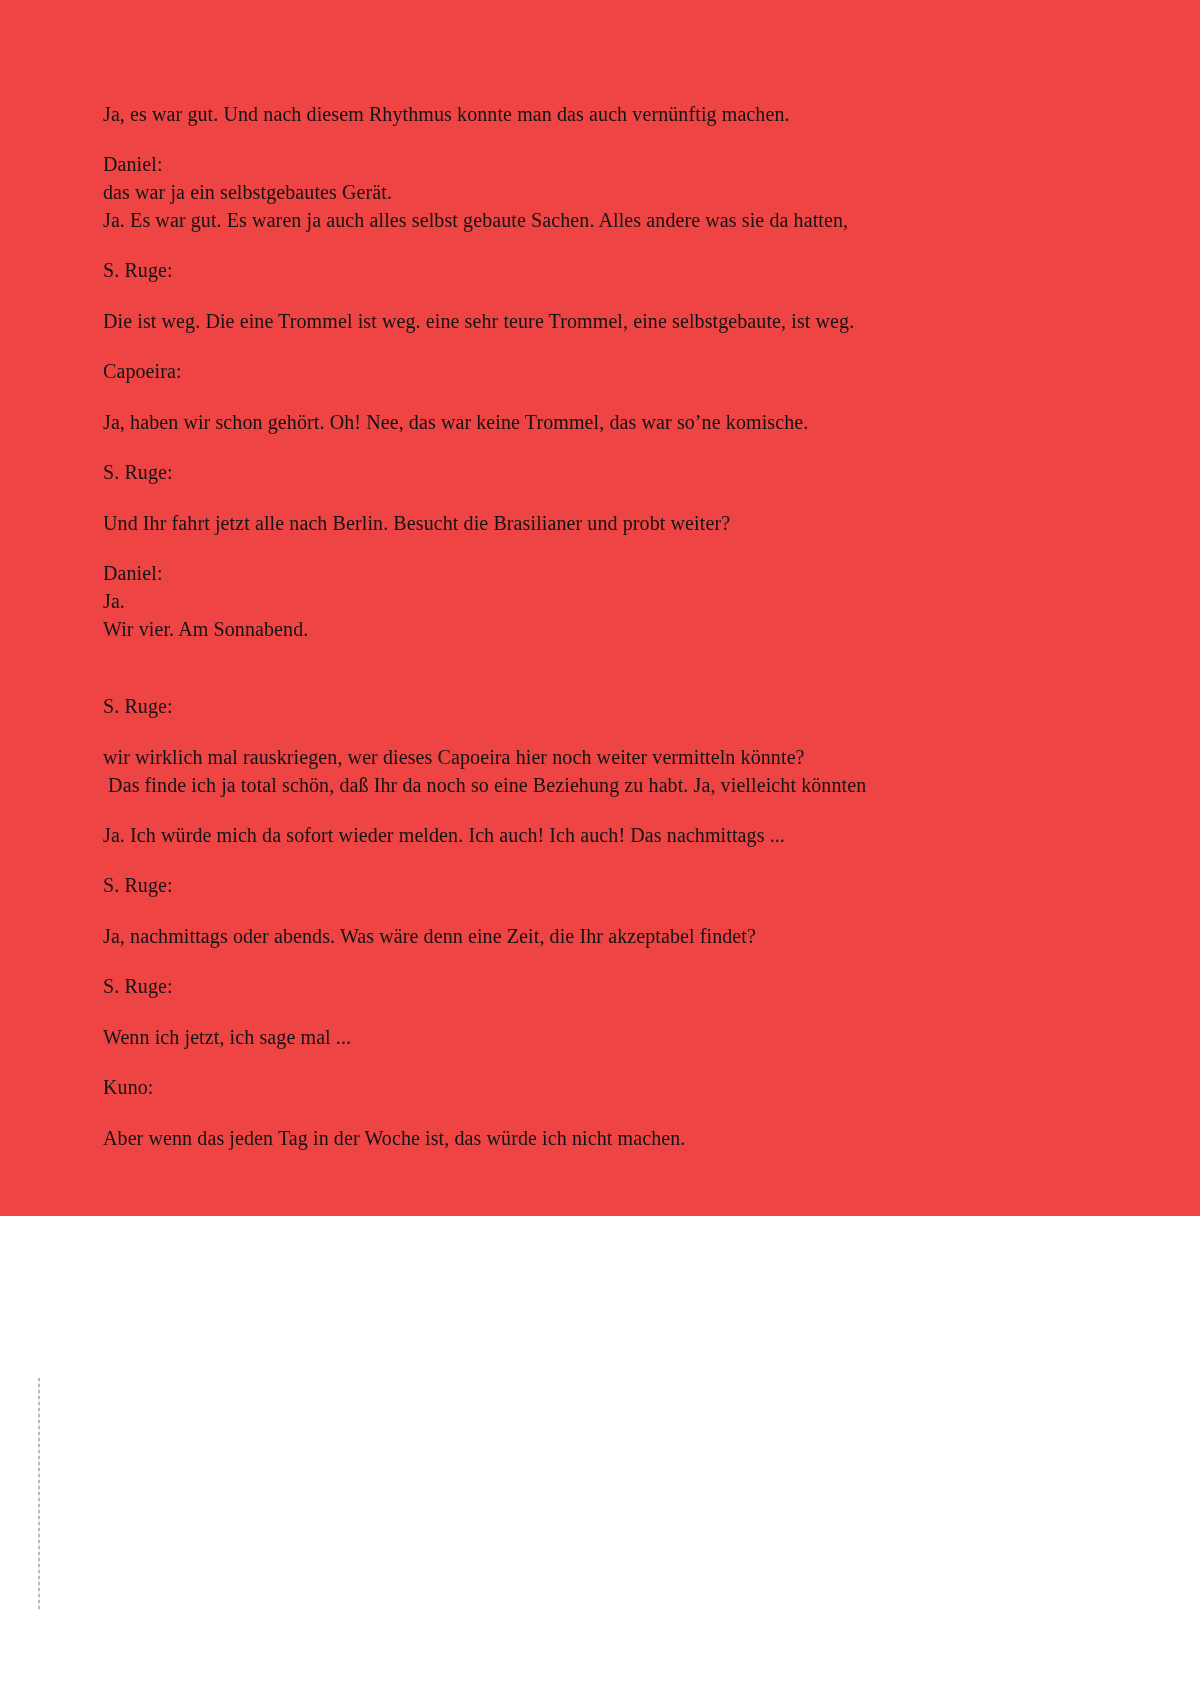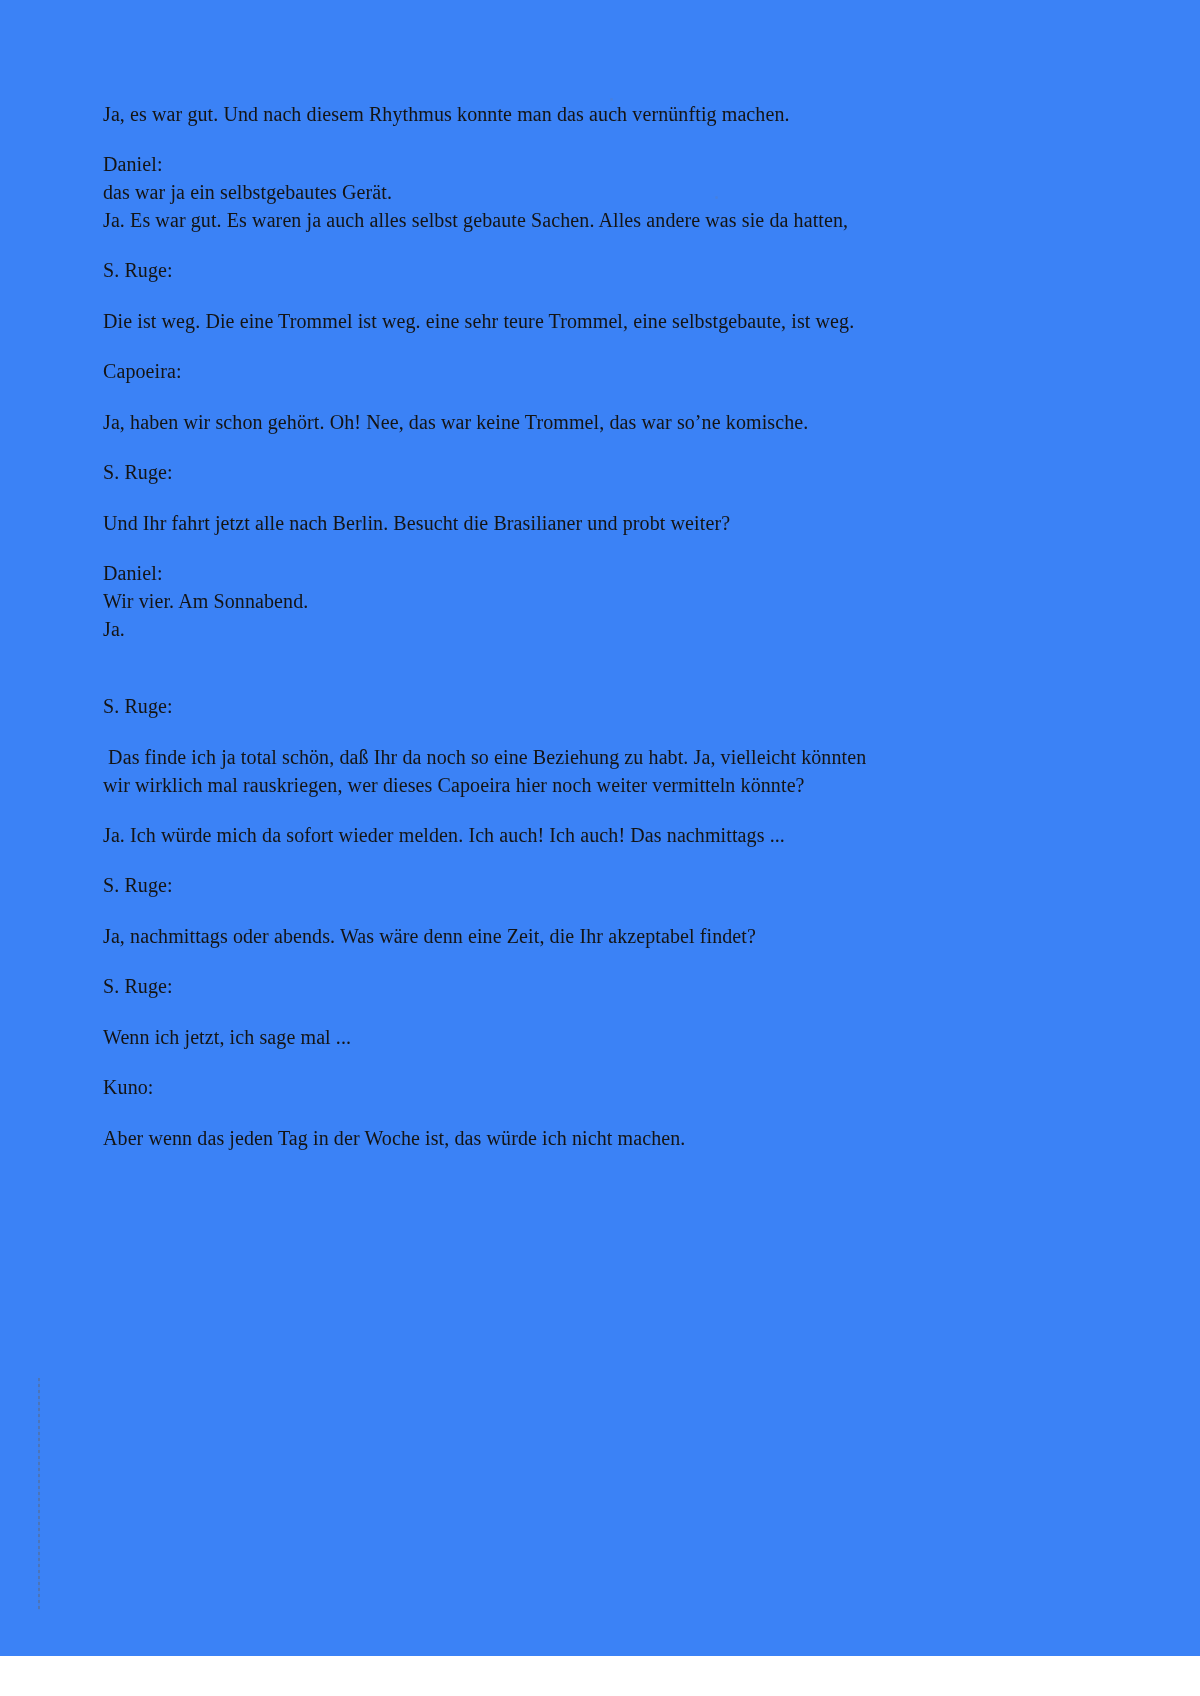--- a/index.html
+++ b/index.html
@@ -9,22 +9,22 @@
   }
   body {
     width: 1200px;
     height: 1696px;
     position: relative;
     overflow: hidden;
   }
   .page {
     position: relative;
     width: 1200px;
-    height: 1656px;
-    background: #3b82f6;
+    height: 1216px;
+    background: #ef4444;
     font-family: "Liberation Serif", "DejaVu Serif", serif;
     color: #141414;
   }
   .transcript {
     position: absolute;
     top: 100px;
     left: 103px;
     width: 1020px;
   }
   .transcript p {
@@ -93,28 +93,28 @@
       <p class="line">Ja, haben wir schon gehört. Oh! Nee, das war keine Trommel, das war so’ne komische.</p>
     </div>
 
     <div class="block">
       <p class="speaker gap-below">S. Ruge:</p>
       <p class="line">Und Ihr fahrt jetzt alle nach Berlin. Besucht die Brasilianer und probt weiter?</p>
     </div>
 
     <div class="block extra-after">
       <p class="speaker">Daniel:</p>
+      <p class="line">Ja.</p>
       <p class="line">Wir vier. Am Sonnabend.</p>
-      <p class="line">Ja.</p>
     </div>
 
     <div class="block">
       <p class="speaker gap-below">S. Ruge:</p>
+      <p class="line">wir wirklich mal rauskriegen, wer dieses Capoeira hier noch weiter vermitteln könnte?</p>
       <p class="line"> Das finde ich ja total schön, daß Ihr da noch so eine Beziehung zu habt. Ja, vielleicht könnten</p>
-      <p class="line">wir wirklich mal rauskriegen, wer dieses Capoeira hier noch weiter vermitteln könnte?</p>
     </div>
 
     <div class="block">
       <p class="line">Ja. Ich würde mich da sofort wieder melden. Ich auch! Ich auch! Das nachmittags ...</p>
     </div>
 
     <div class="block">
       <p class="speaker gap-below">S. Ruge:</p>
       <p class="line">Ja, nachmittags oder abends. Was wäre denn eine Zeit, die Ihr akzeptabel findet?</p>
     </div>

